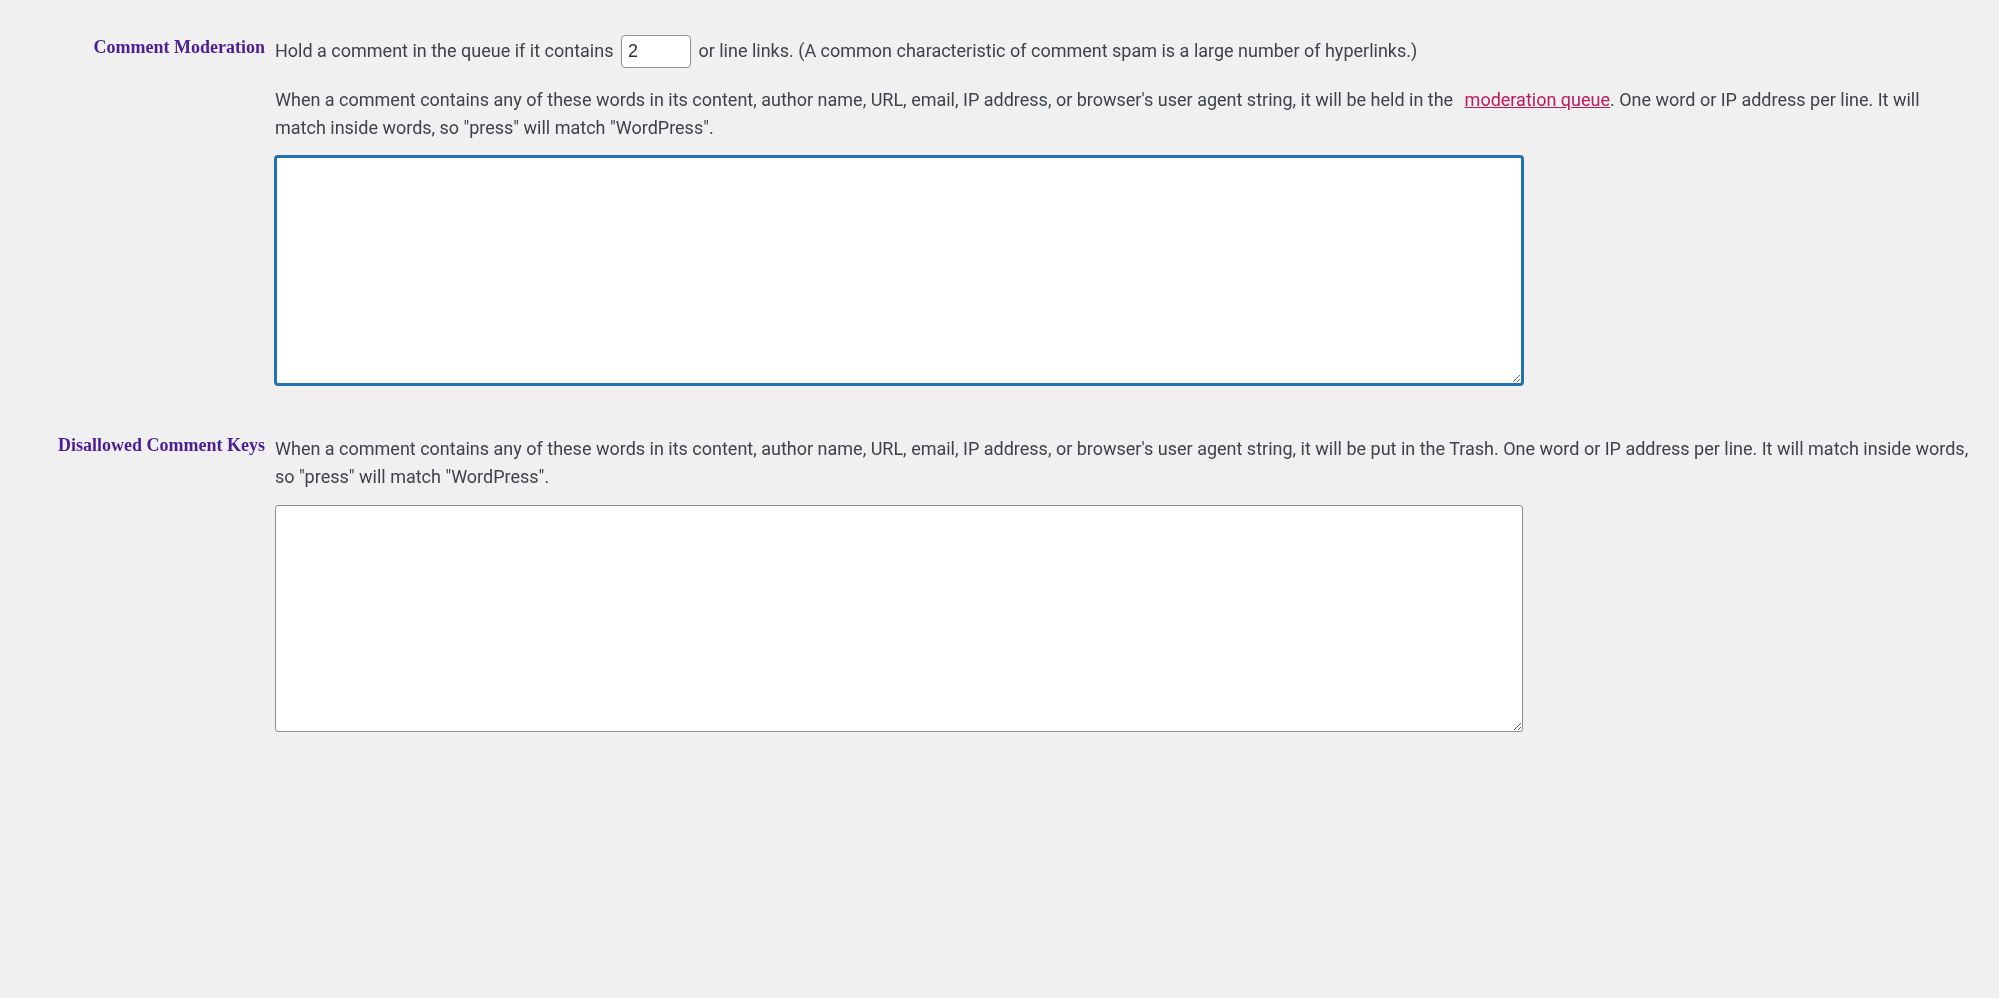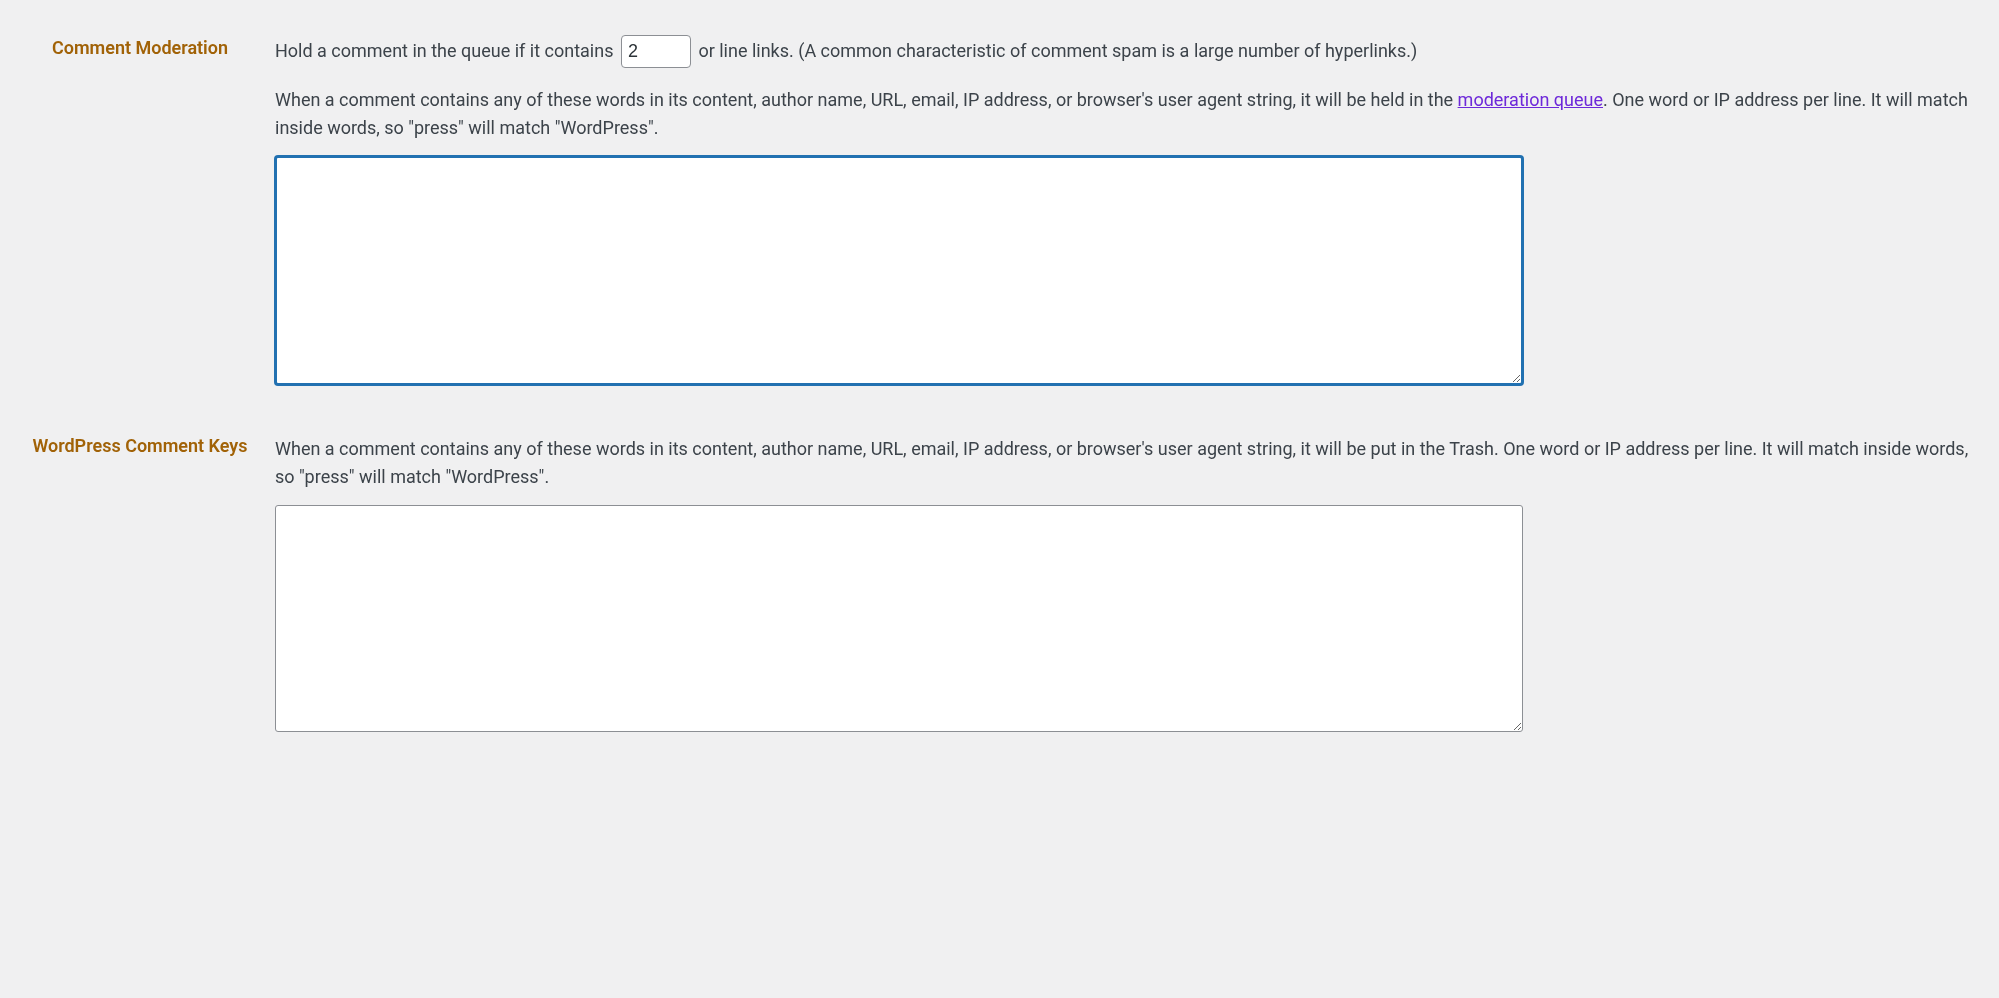--- a/index.html
+++ b/index.html
@@ -12,27 +12,28 @@
       font-size: 18px;
       color: #3c434a;
       background: #f0f0f1;
       padding: 25px 15px 30px 15px;
     }
     .form-table {
       width: 100%;
       border-collapse: collapse;
     }
     .form-table th {
-      text-align: center;
+      text-align: right;
       font-weight: 600;
       vertical-align: top;
       padding: 12px 10px 20px 0;
       width: 260px;
-      color: #a16207;
+      color: #4c1d95;
       font-size: 18px;
+      font-family: Liberation Serif, serif;
     }
     .form-table td {
       padding: 10px 10px 20px 0;
       vertical-align: top;
       line-height: 1.5;
       color: #3c434a;
       font-size: 18px;
     }
     input[type="number"] {
       width: 70px;
@@ -61,22 +62,23 @@
       color: #2c3338;
       resize: both;
       display: block;
     }
     textarea.large-text.focused {
       border: 2px solid #2271b1;
       outline: none;
       box-shadow: 0 0 0 1px #2271b1;
     }
     a {
-      color: #6d28d9;
+      color: #be185d;
       text-decoration: underline;
+      margin-left: 7px;
     }
     .inline-para {
       line-height: 1.55;
     }
     .row-spacer td, .row-spacer th {
       padding-top: 30px;
     }
   </style>
 </head>
 <body>
@@ -91,21 +93,21 @@
           <input type="number" step="1" min="0" value="2" style="">
           <span>or line links. (A common characteristic of comment spam is a large number of hyperlinks.)</span>
         </p>
         <p class="description-block">
           <span>When a comment contains any of these words in its content, author name, URL, email, IP address, or browser's user agent string, it will be held in the </span><a href="#">moderation queue</a><span>. One word or IP address per line. It will match inside words, so "press" will match "WordPress".</span>
         </p>
         <textarea rows="11" cols="50" class="large-text focused" style=""></textarea>
       </td>
     </tr>
     <tr class="row-spacer">
-      <th scope="row">WordPress Comment Keys</th>
+      <th scope="row">Disallowed Comment Keys</th>
       <td>
         <p class="inline-para">When a comment contains any of these words in its content, author name, URL, email, IP address, or browser's user agent string, it will be put in the Trash. One word or IP address per line. It will match inside words, so "press" will match "WordPress".</p>
         <div style="height:14px"></div>
         <textarea rows="11" cols="50" class="large-text" style=""></textarea>
       </td>
     </tr>
   </tbody>
 </table>
 
 </body></html>

